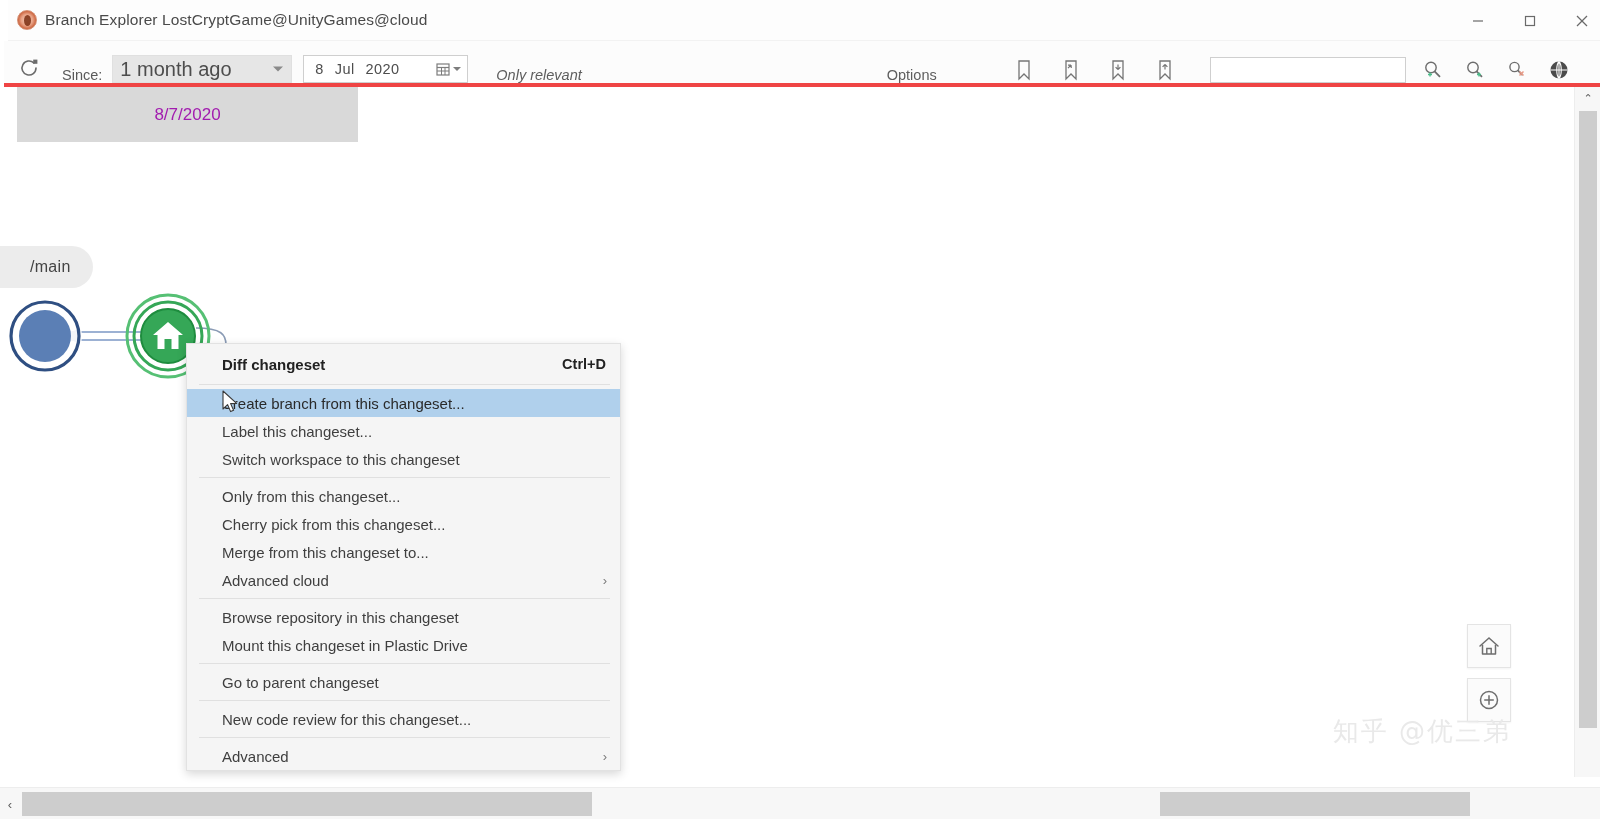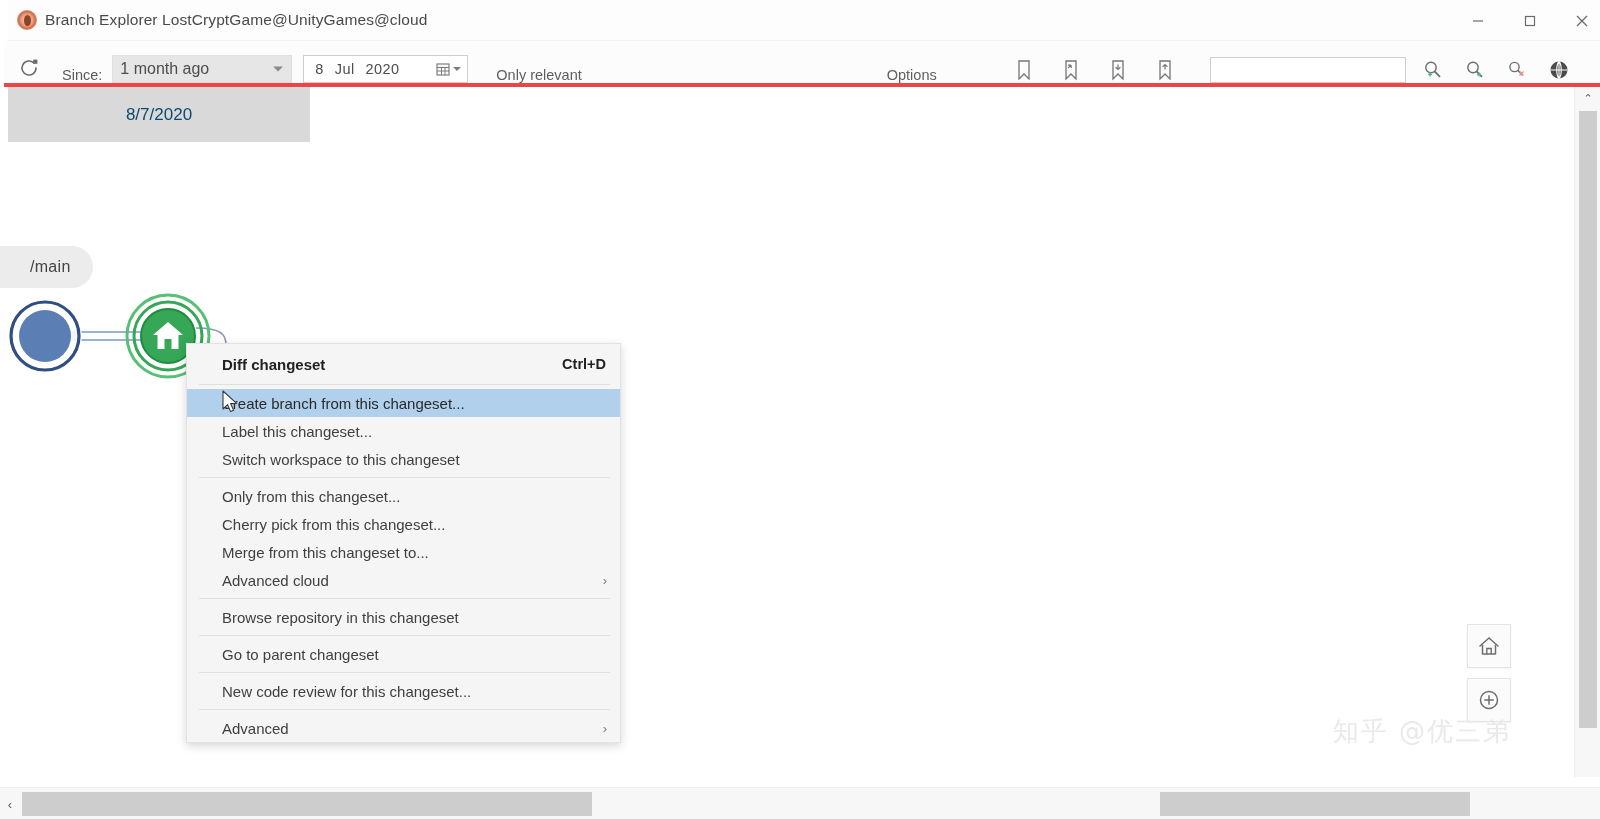--- a/index.html
+++ b/index.html
@@ -75,21 +75,21 @@
     font-size: 14.5px; color: #5a5a5a;
     margin-left: 16px; margin-right: 10px;
     white-space: nowrap;
   }
   .tb-select {
     width: 180px; height: 28px;
     background: #e6e6e6;
     border: 1px solid #e0e0e0;
     display: flex; align-items: center;
     position: relative;
-    font-size: 16px; color: #4d4d4d;
+    font-size: 20px; color: #4d4d4d;
     padding-left: 7px;
   }
   .tb-select .caret {
     position: absolute; right: 8px; top: 50%;
     transform: translateY(-50%);
     width: 0; height: 0;
     border-left: 5px solid transparent;
     border-right: 5px solid transparent;
     border-top: 5px solid #8a8a8a;
   }
@@ -106,21 +106,21 @@
   .tb-date .calico {
     position: absolute; right: 6px; top: 50%;
     transform: translateY(-50%);
     display: flex; align-items: center; gap: 2px;
     color: #7d7d7d;
   }
   .tb-text {
     font-size: 14.5px; color: #5e5e5e;
     white-space: nowrap;
   }
-  #onlyRelevant { margin-left: 28px; }
+  #onlyRelevant { margin-left: 28px; font-style: italic; }
   #optionsBtn { margin-left: 305px; }
 
   .flagrow { display: flex; align-items: center; margin-left: 75px; gap: 23px; }
   .flagbtn {
     width: 24px; height: 26px;
     display: flex; align-items: center; justify-content: center;
     color: #757575;
   }
   .tb-search {
     margin-left: 33px;
@@ -144,25 +144,25 @@
 
   
   .canvas {
     position: absolute;
     top: 87px; left: 0;
     width: 1533px; height: 690px;
     background: #ffffff;
     overflow: hidden;
   }
   .datehdr {
-    position: absolute; left: 8px; top: 0;
-    width: 302px; height: 55px;
+    position: absolute; left: 17px; top: 0;
+    width: 341px; height: 55px;
     background: #d9d9d9;
     display: flex; align-items: center; justify-content: center;
-    font-size: 17px; color: #0c4a6e;
+    font-size: 17px; color: #a21caf;
   }
   .branchlabel {
     position: absolute; left: 0px; top: 159px;
     height: 42px; padding: 0 22px 0 30px;
     background: #ececec;
     border-radius: 0 21px 21px 0;
     display: flex; align-items: center;
     font-size: 16px; color: #444;
     letter-spacing: .3px;
   }
@@ -493,20 +493,23 @@
           <span>Merge from this changeset to...</span>
         </div>
         <div class="ctx-item">
           <span>Advanced cloud</span>
           <span class="submark">›</span>
         </div>
         <div class="ctx-sep"></div>
         <div class="ctx-item">
           <span>Browse repository in this changeset</span>
         </div>
+        <div class="ctx-item">
+          <span>Mount this changeset in Plastic Drive</span>
+        </div>
         <div class="ctx-sep"></div>
         <div class="ctx-item">
           <span>Go to parent changeset</span>
         </div>
         <div class="ctx-sep"></div>
         <div class="ctx-item">
           <span>New code review for this changeset...</span>
         </div>
         <div class="ctx-sep"></div>
         <div class="ctx-item">

